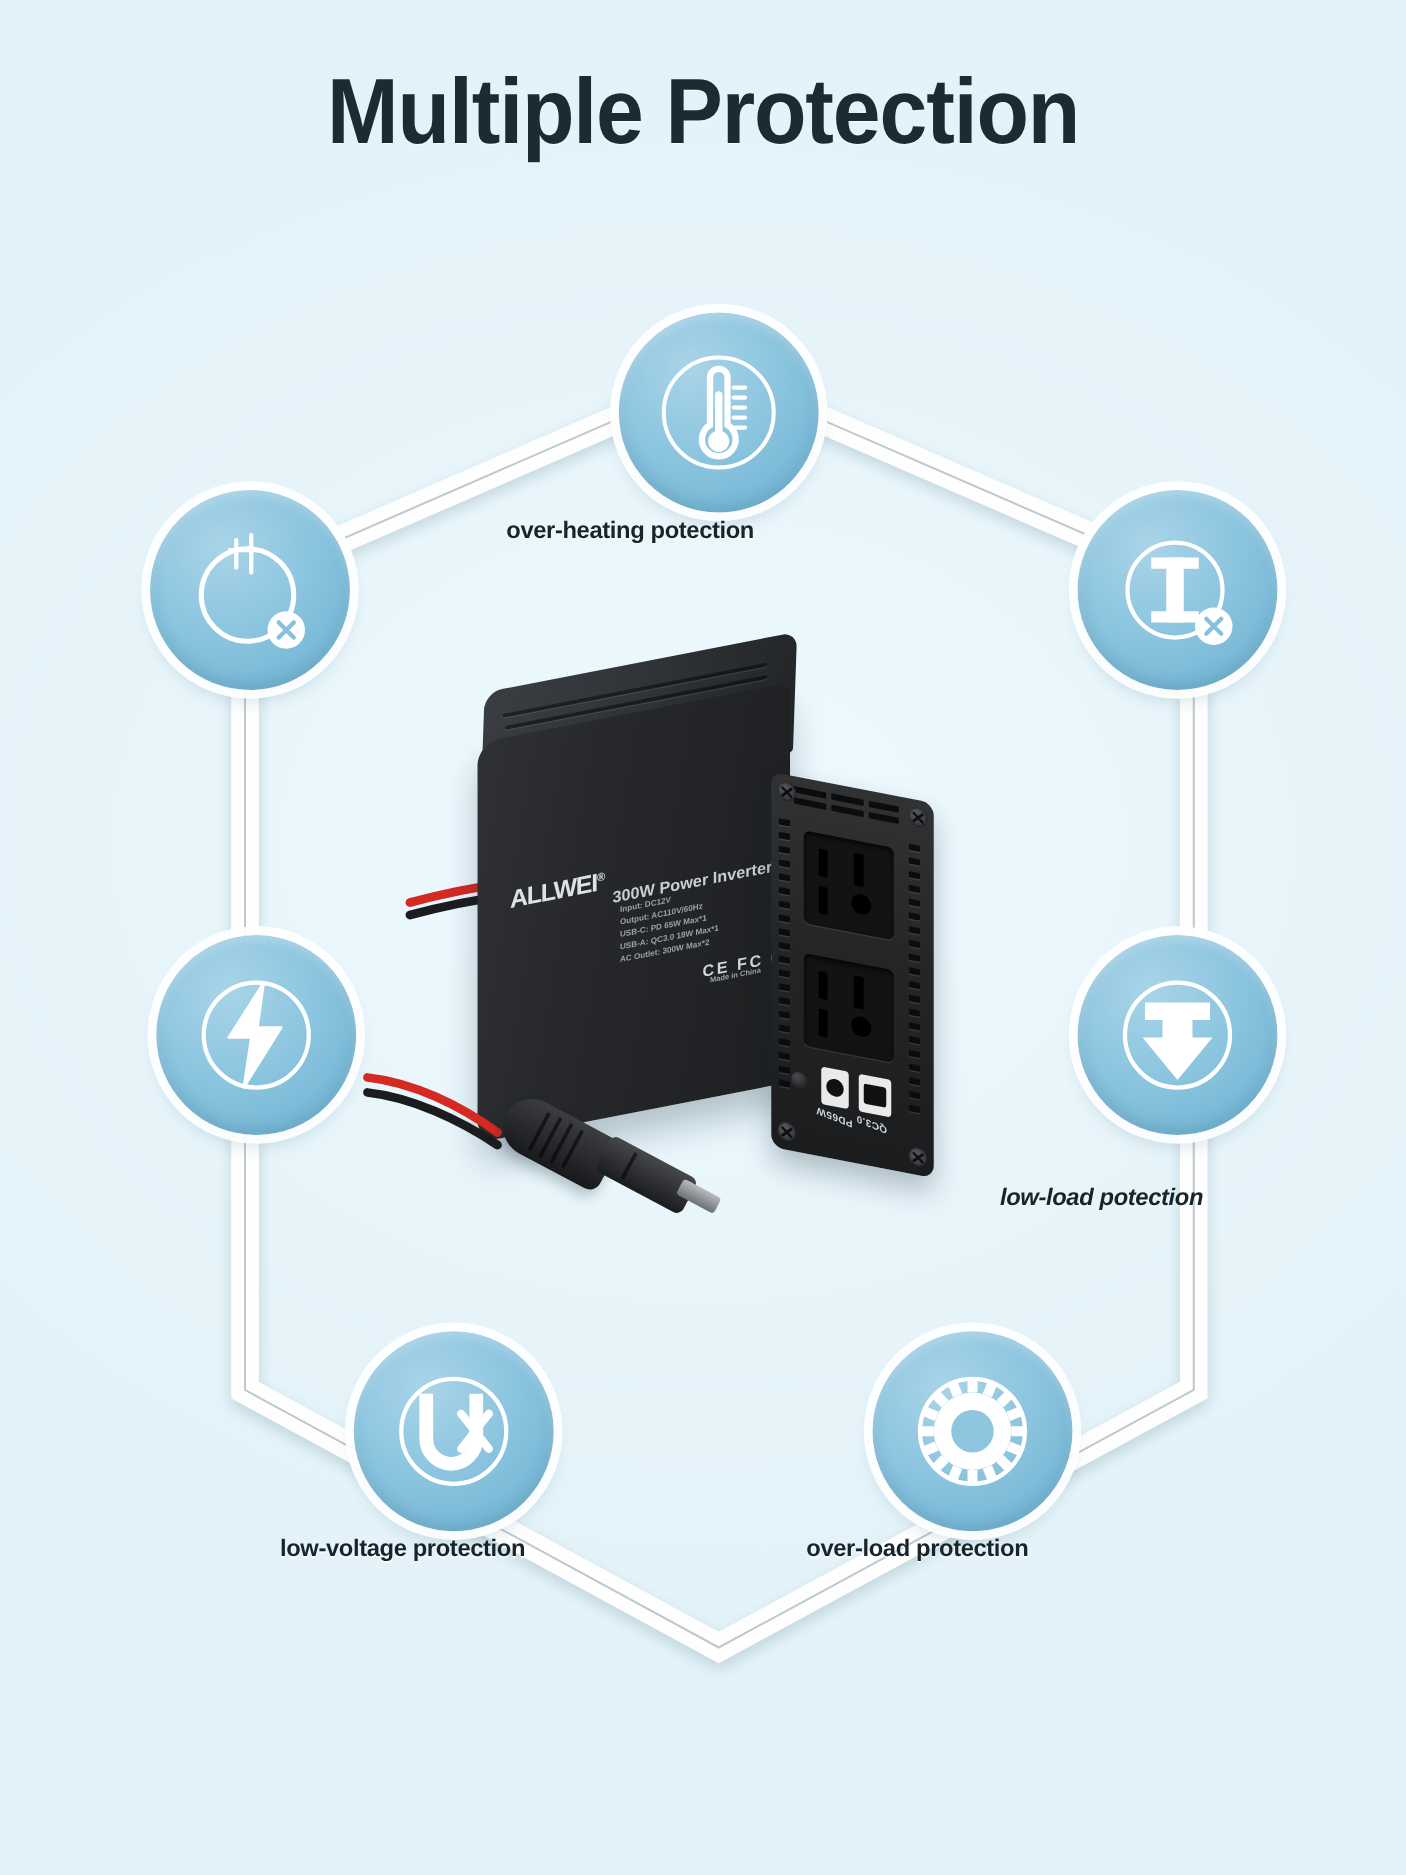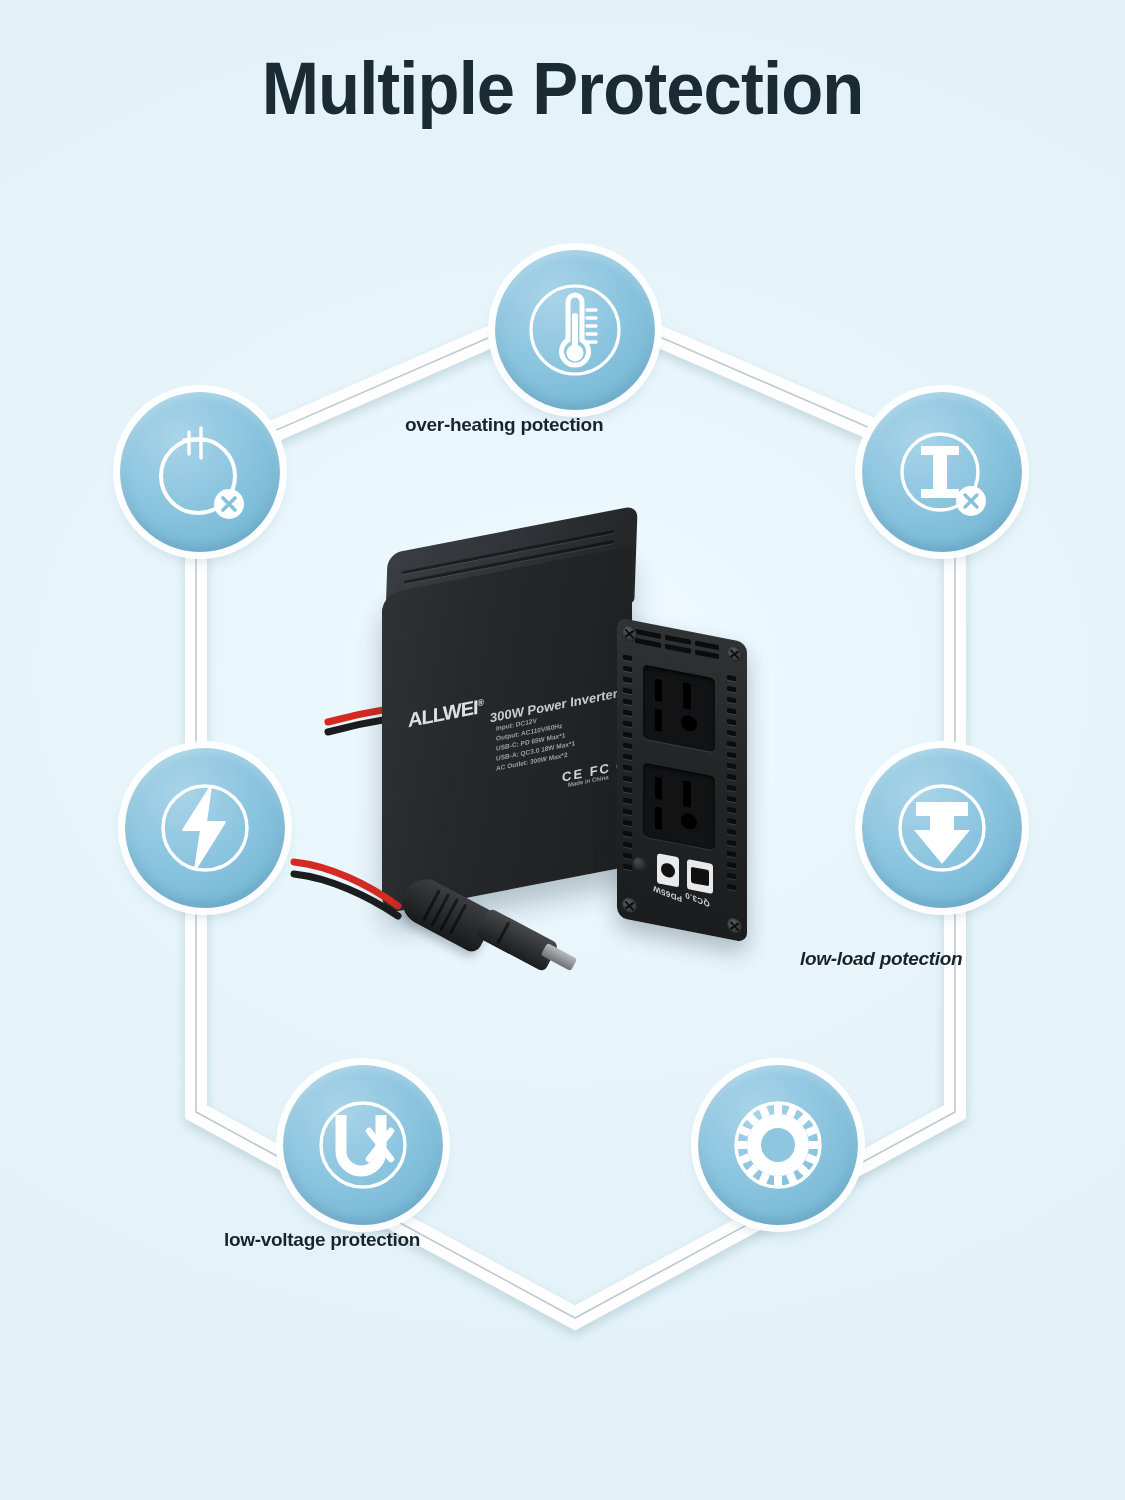--- a/index.html
+++ b/index.html
@@ -324,20 +324,21 @@
             <rect x="52" y="14" width="8" height="11" transform="rotate(292.5 56 56)"></rect>
             <rect x="52" y="14" width="8" height="11" transform="rotate(315 56 56)"></rect>
             <rect x="52" y="14" width="8" height="11" transform="rotate(337.5 56 56)"></rect>
           </g>
         </g>
         <circle cx="56" cy="56" r="31" fill="#ffffff"></circle>
         <circle cx="56" cy="56" r="17" fill="#8ec6e0"></circle>
       </svg>
     </div>
   </div>
+  <div class="label" style="left:645px; top:1229px;">over-load protection</div>
 
   <div class="product">
 
     <svg class="wire" style="left:-10px; top:150px;" width="140" height="130">
       <path d="M132 32 C 96 34, 52 40, 8 52" stroke="#d42a22" stroke-width="7" fill="none" stroke-linecap="round"></path>
       <path d="M132 42 C 96 44, 52 50, 8 62" stroke="#1b1c1e" stroke-width="7" fill="none" stroke-linecap="round"></path>
     </svg>
 
     <div class="inv-top"></div>
     <div class="fins">

